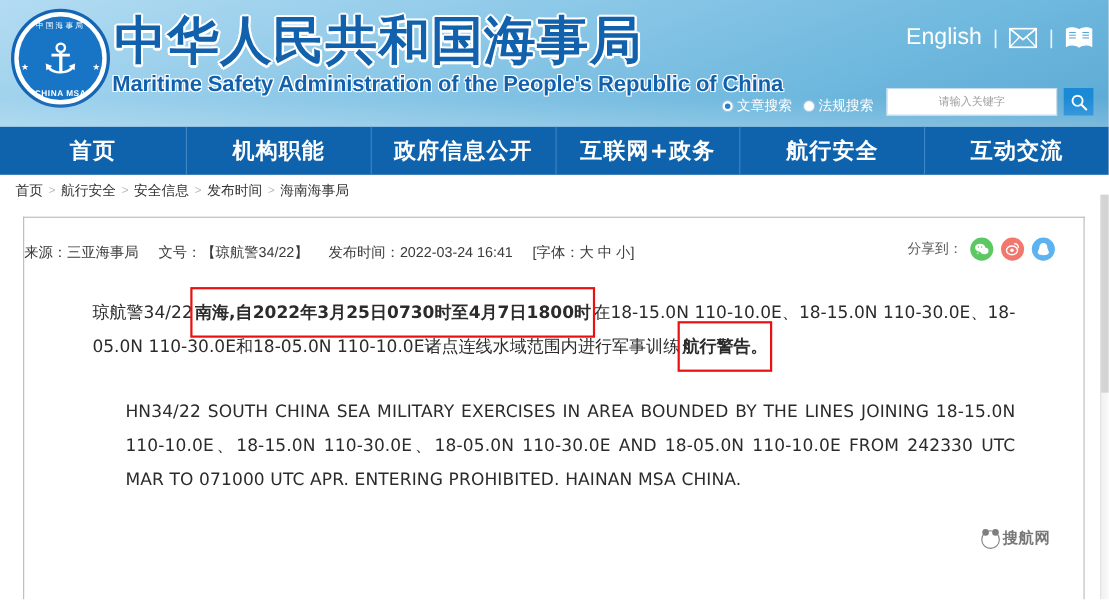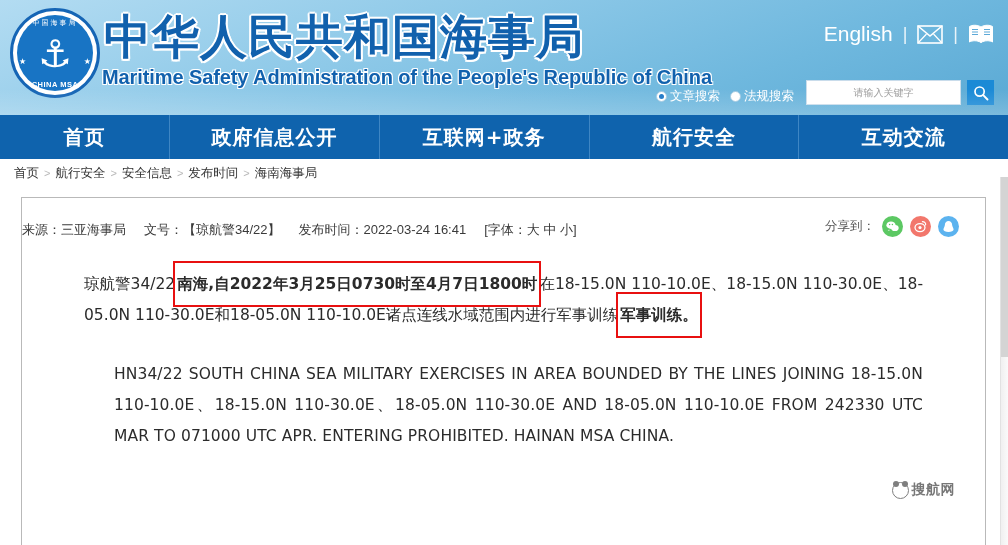--- a/index.html
+++ b/index.html
@@ -278,20 +278,21 @@
             <circle cx="6.6" cy="6.6" r="4.6" fill="none" stroke="#ffffff" stroke-width="1.7"></circle>
             <path d="M10.2 10.2 L14.5 14.5" stroke="#ffffff" stroke-width="1.9" stroke-linecap="round"></path>
           </svg>
         </span>
       </button>
     </div>
   </div>
 
   <div class="nav">
     <div class="nav-item home">首页</div>
+    <div class="nav-item">机构职能</div>
     <div class="nav-item">政府信息公开</div>
     <div class="nav-item">互联网+政务</div>
     <div class="nav-item">航行安全</div>
     <div class="nav-item">互动交流</div>
   </div>
 
   <div class="crumb">
     <a>首页</a>
     <span class="gt">&gt;</span>
     <a>航行安全</a>
@@ -329,21 +330,21 @@
         </svg>
       </span>
     </div>
 
 
     <div class="art-meta">
       <span>来源：</span><span>三亚海事局</span><span class="sp"></span><span>文号：</span><span>【琼航警34/22】</span><span class="sp"></span><span>发布时间：</span><span>2022-03-24 16:41</span><span class="sp"></span><span>[字体：</span><span class="fs">大</span>&nbsp;<span class="fs">中</span>&nbsp;<span class="fs">小</span><span>]</span>
     </div>
 
     <div class="art-body">
-      <p class="p-cn"><span>琼航警34/22</span><span class="hl">南海,自2022年3月25日0730时至4月7日1800时</span><span>在18-15.0N 110-10.0E、18-15.0N 110-30.0E、18-05.0N 110-30.0E和18-05.0N 110-10.0E诸点连线水域范围内进行军事训练</span><span class="hl">军事训练。</span></p>
+      <p class="p-cn"><span>琼航警34/22</span><span class="hl">南海,自2022年3月25日0730时至4月7日1800时</span><span>在18-15.0N 110-10.0E、18-15.0N 110-30.0E、18-05.0N 110-30.0E和18-05.0N 110-10.0E诸点连线水域范围内进行军事训练</span><span class="hl">航行警告。</span></p>
 
       <p class="p-en">HN34/22 SOUTH CHINA SEA MILITARY EXERCISES IN AREA BOUNDED BY THE LINES JOINING 18-15.0N 110-10.0E、18-15.0N 110-30.0E、18-05.0N 110-30.0E AND 18-05.0N 110-10.0E FROM 242330 UTC MAR TO 071000 UTC APR. ENTERING PROHIBITED. HAINAN MSA CHINA.</p>
     </div>
 
     <div class="watermark">
       <span class="wm-logo"></span>
       <span class="wm-text">搜航网</span>
     </div>
   </div>
 

